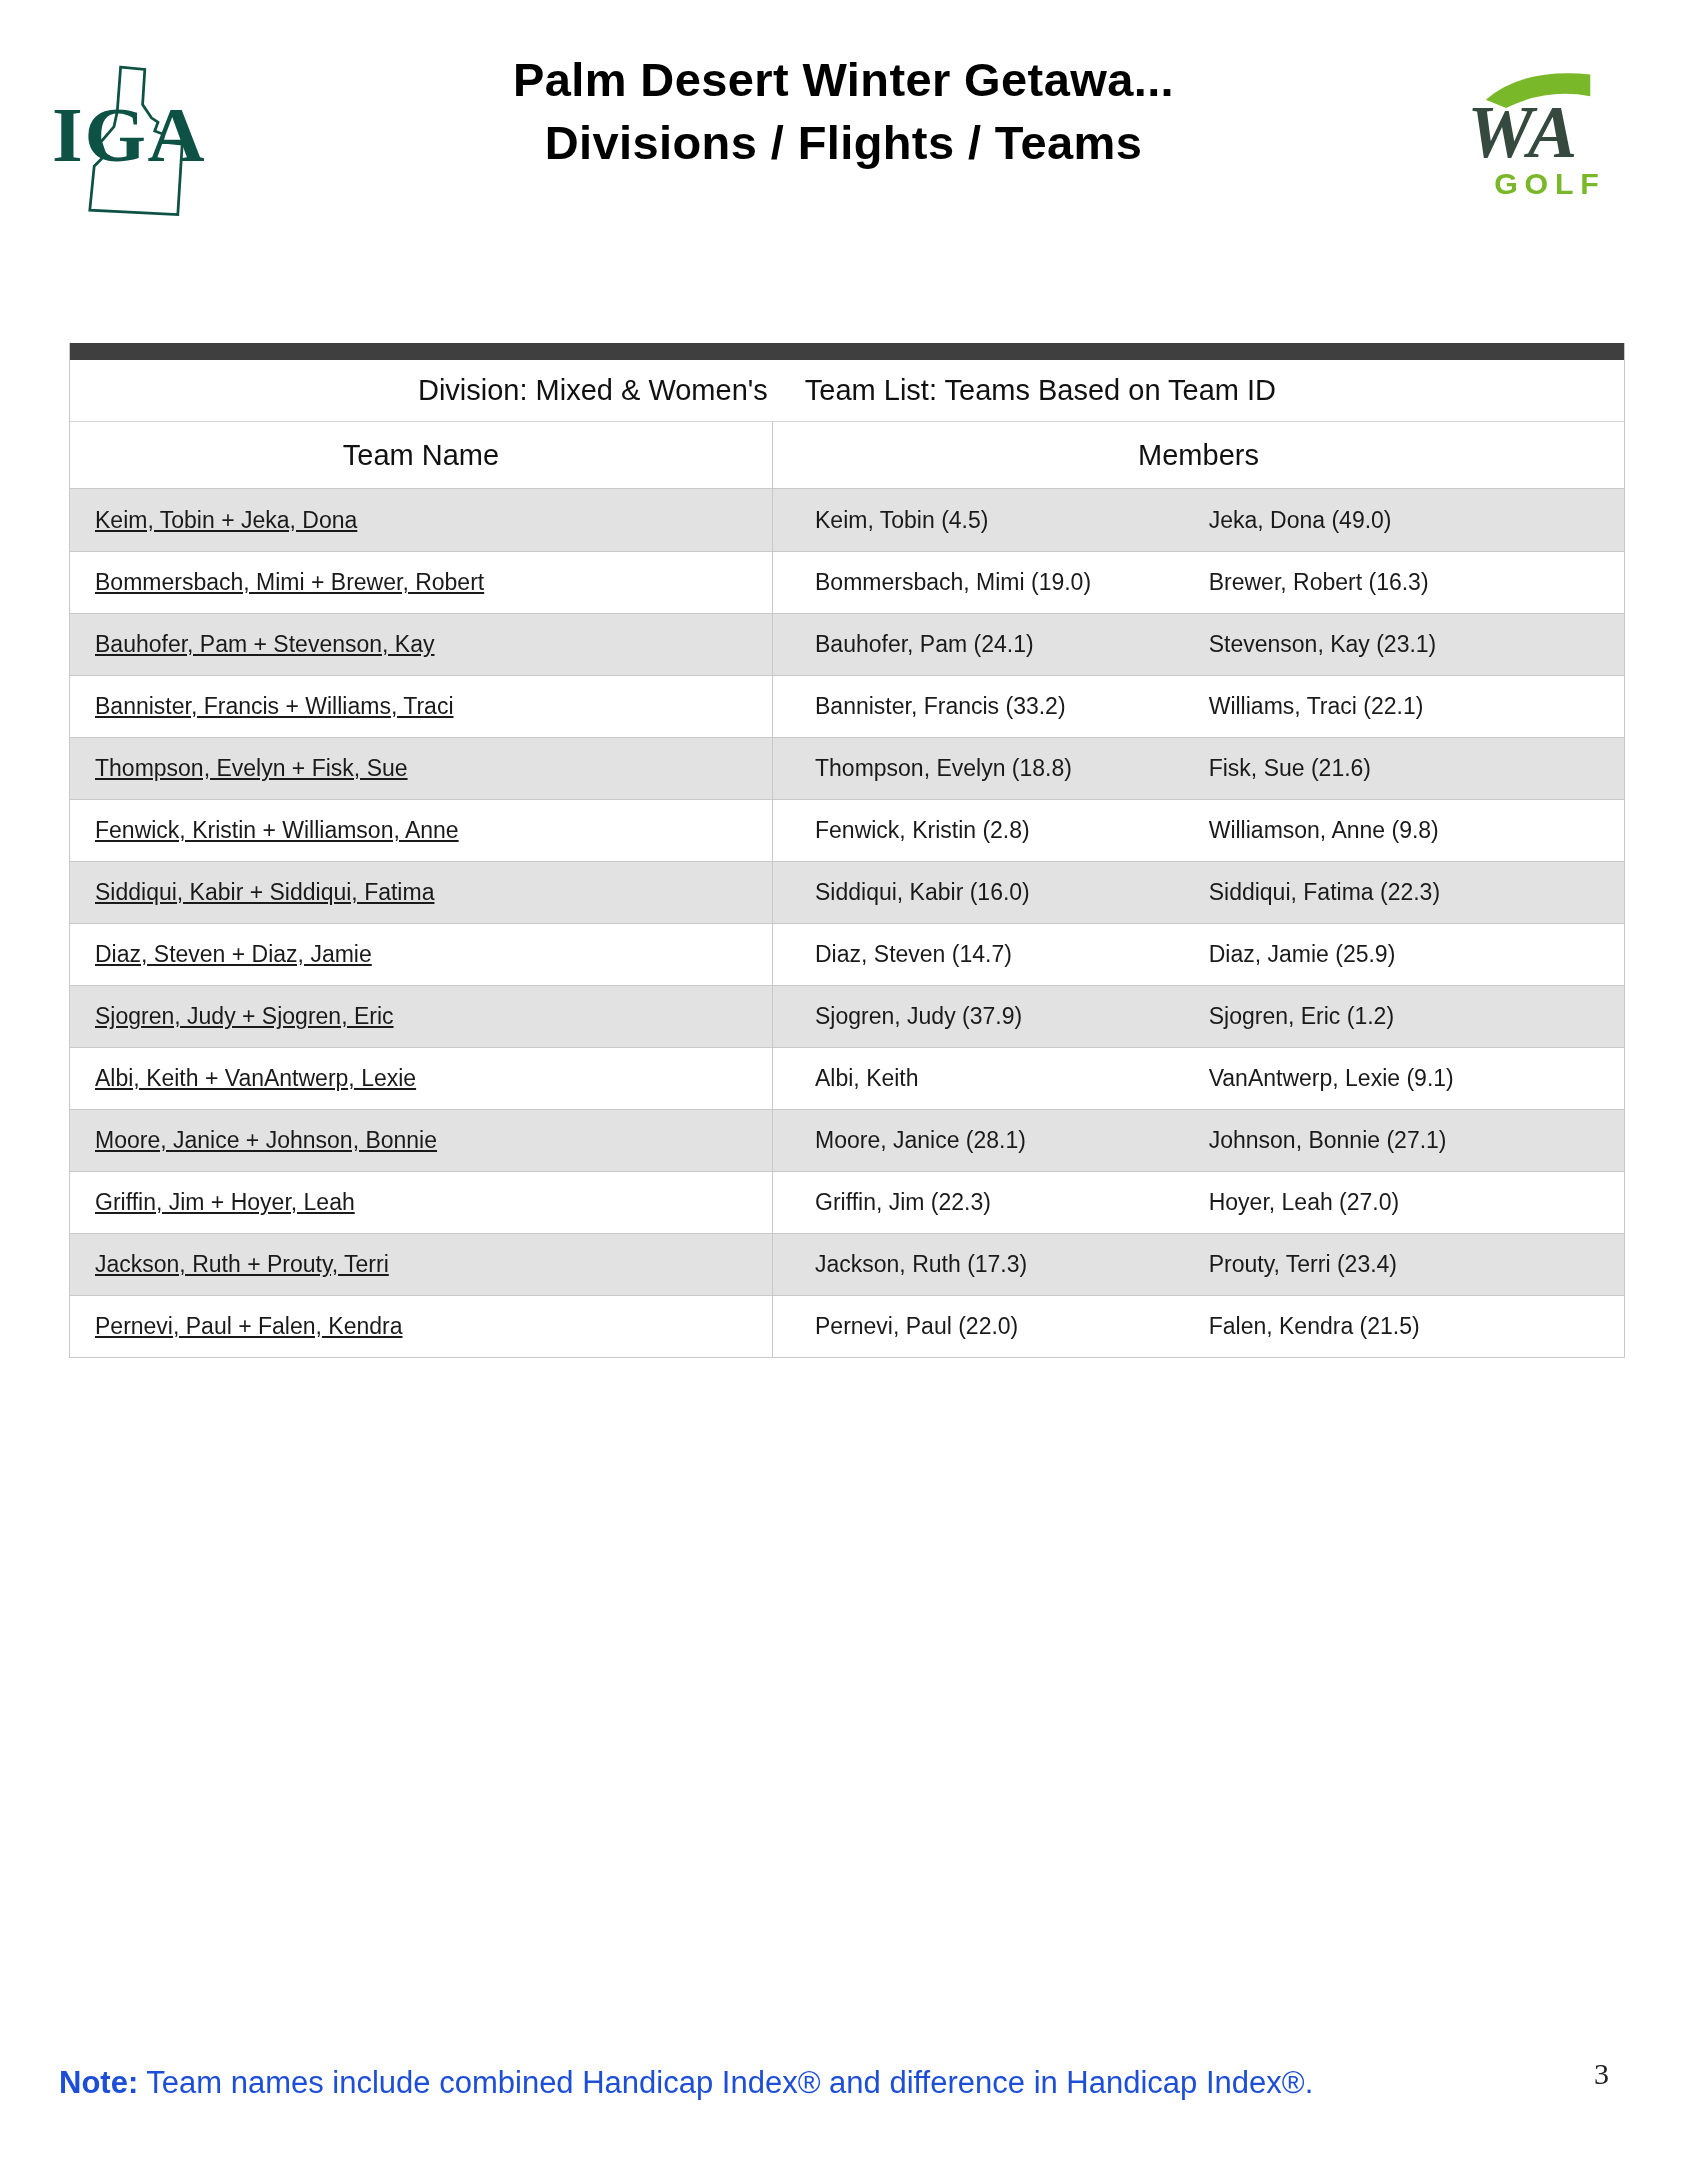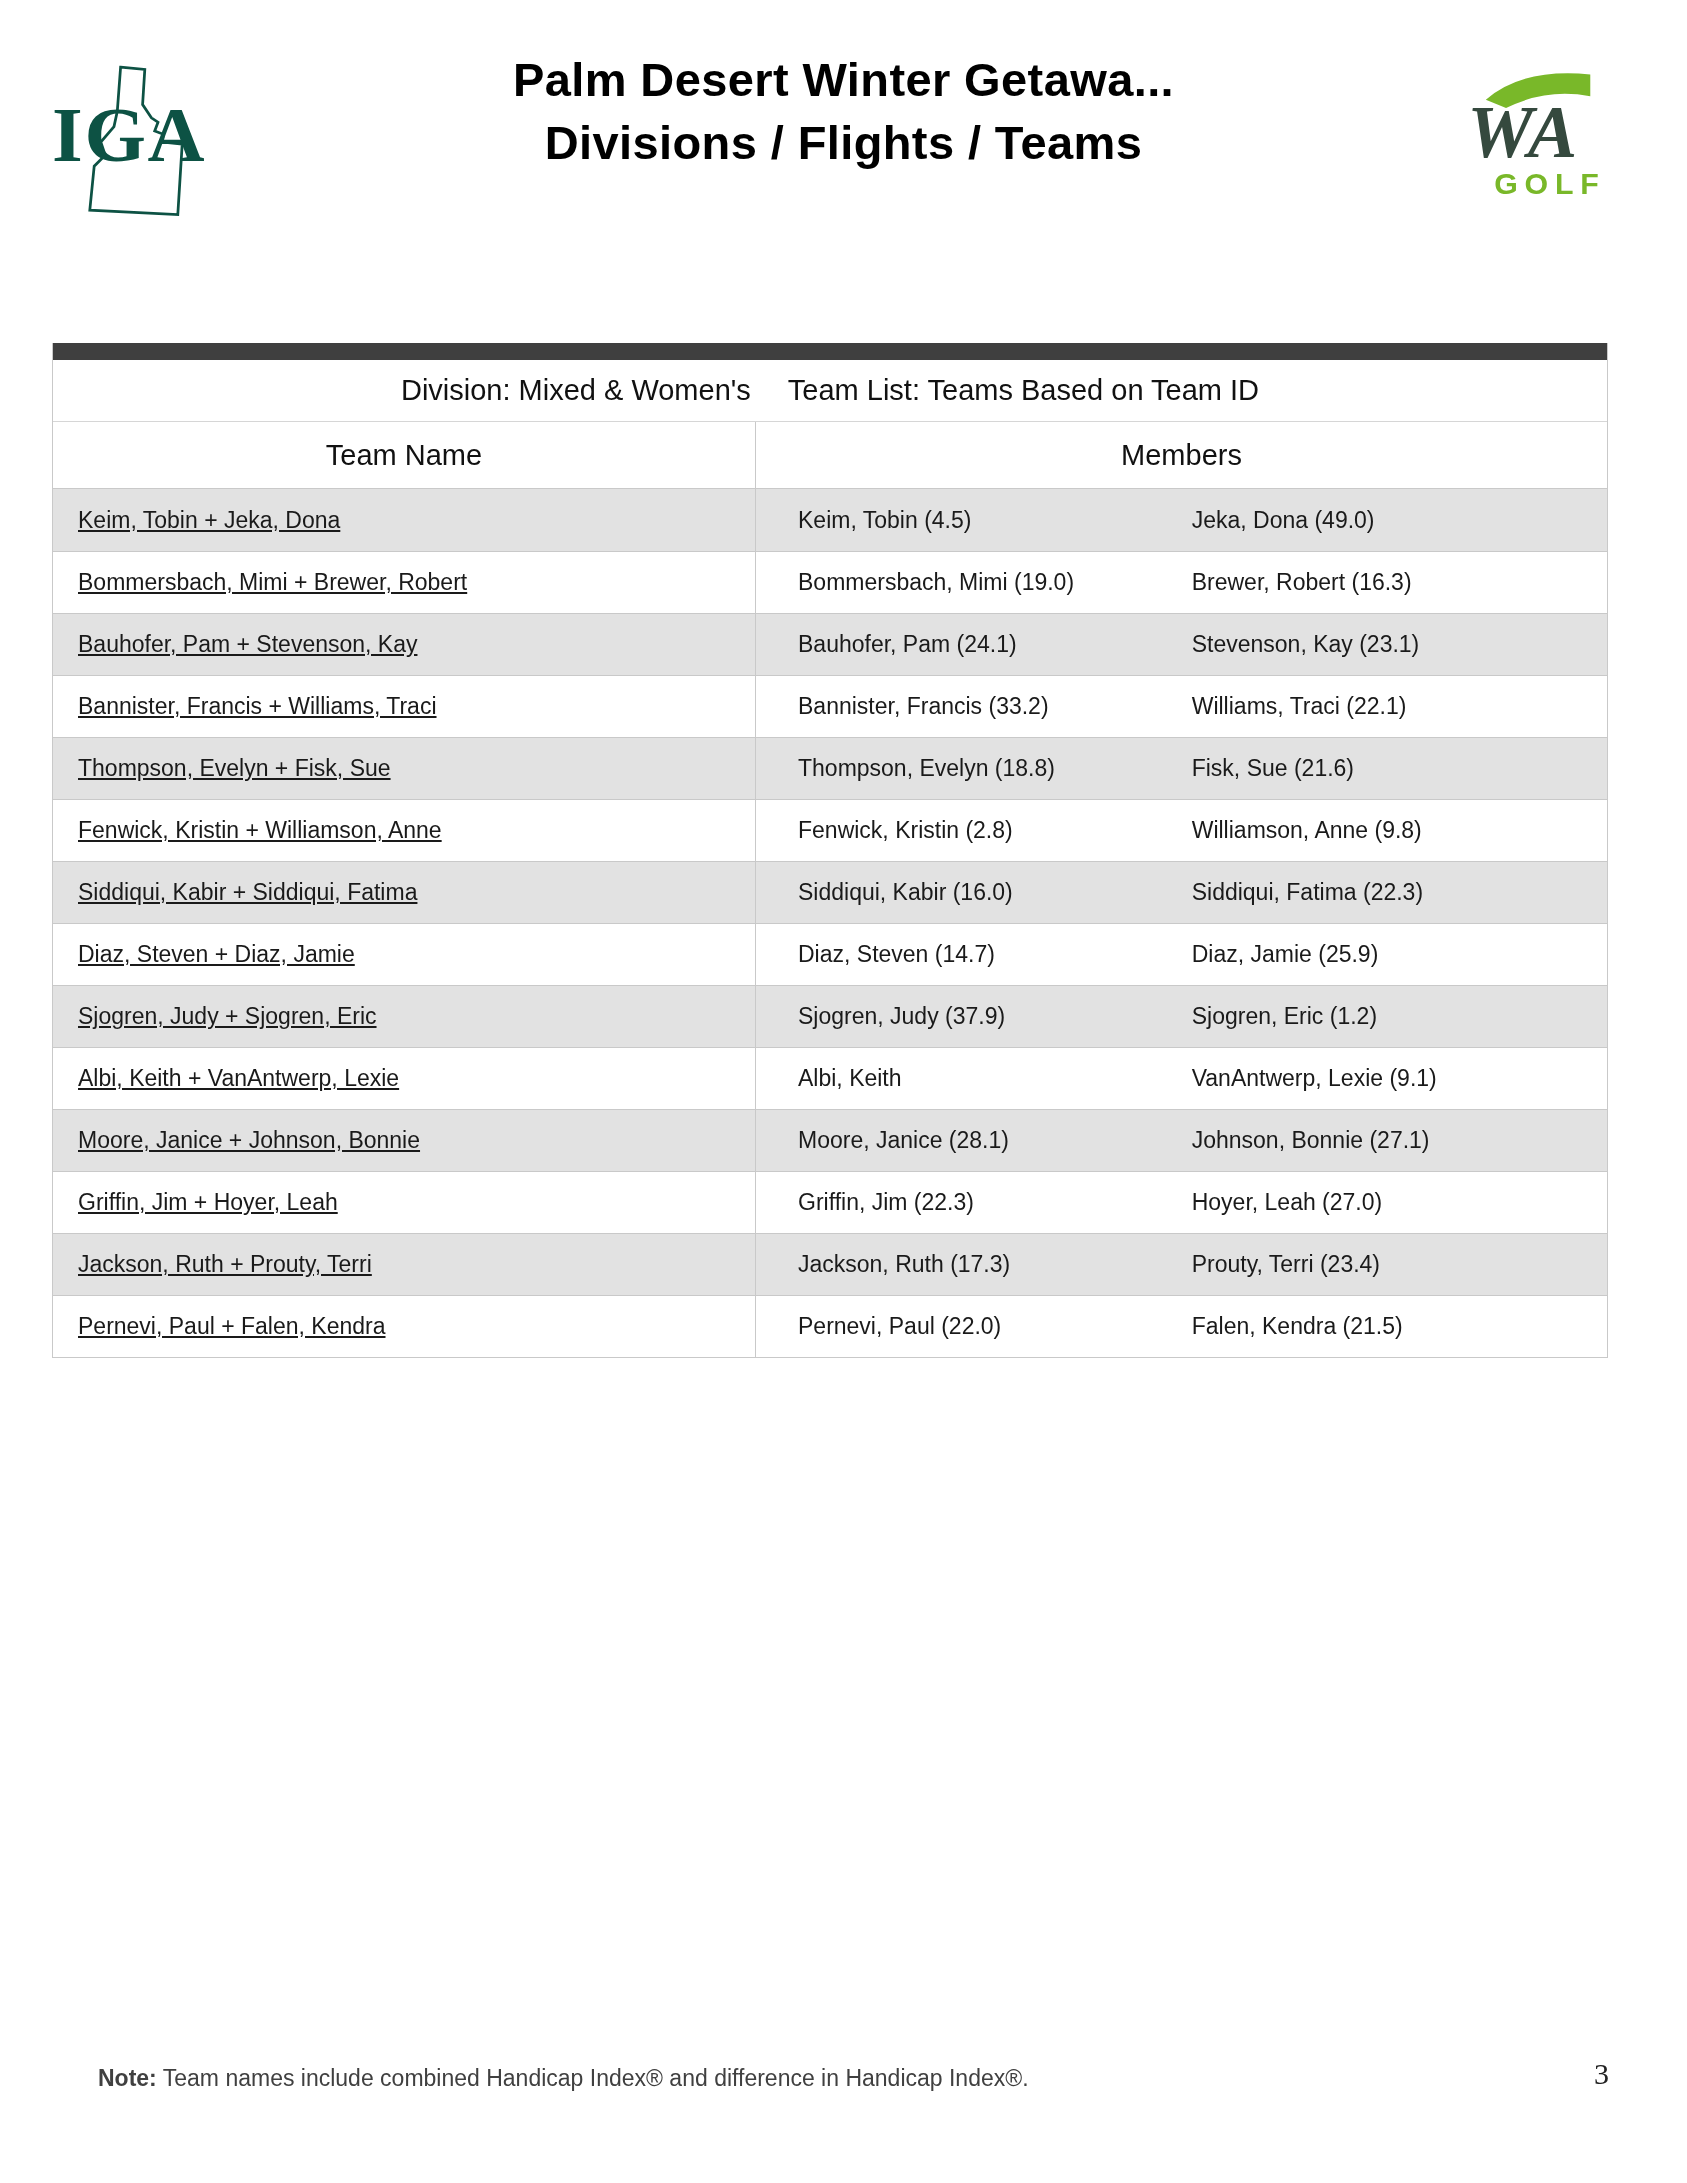--- a/index.html
+++ b/index.html
@@ -51,21 +51,21 @@
   .logo-wa {
     position:absolute;
     right:78px; top:66px;
     width:152px; height:139px;
   }
   .logo-wa svg { width:100%; height:100%; }
 
   
   .table-wrap {
     position:absolute;
-    left:52px; top:343px;
+    left:69px; top:343px;
     width:1556px;
     border:0.8px solid #c9c9c9;
     border-top:none;
     background:#eab308;
   }
   .topbar {
     height:17px;
     background:#3f3f3f;
   }
   .division-row {
@@ -107,23 +107,22 @@
   .trow.shade { background:#e2e2e2; }
   .cell { display:flex; align-items:center; }
   .cell.team { padding-left:25px; border-right:0.8px solid #c9c9c9;text-decoration:underline; }
   .cell.m1 { padding-left:42px; }
   .cell.m2 { padding-left:1.7px; }
 
   
   .note {
     position:absolute;
     left:59px; top:2065px;
-    font-size:23px;
-    color:#404040;
-    margin-left:39px;
+    font-size:31px;
+    color:#1d4ed8;
   }
   .note .note-label { font-weight:700; }
   .pageno {
     position:absolute;
     right:78px; top:2057px;
     font-family:"Liberation Serif", serif;
     font-size:30px;
     color:#222;
   }
 </style>

